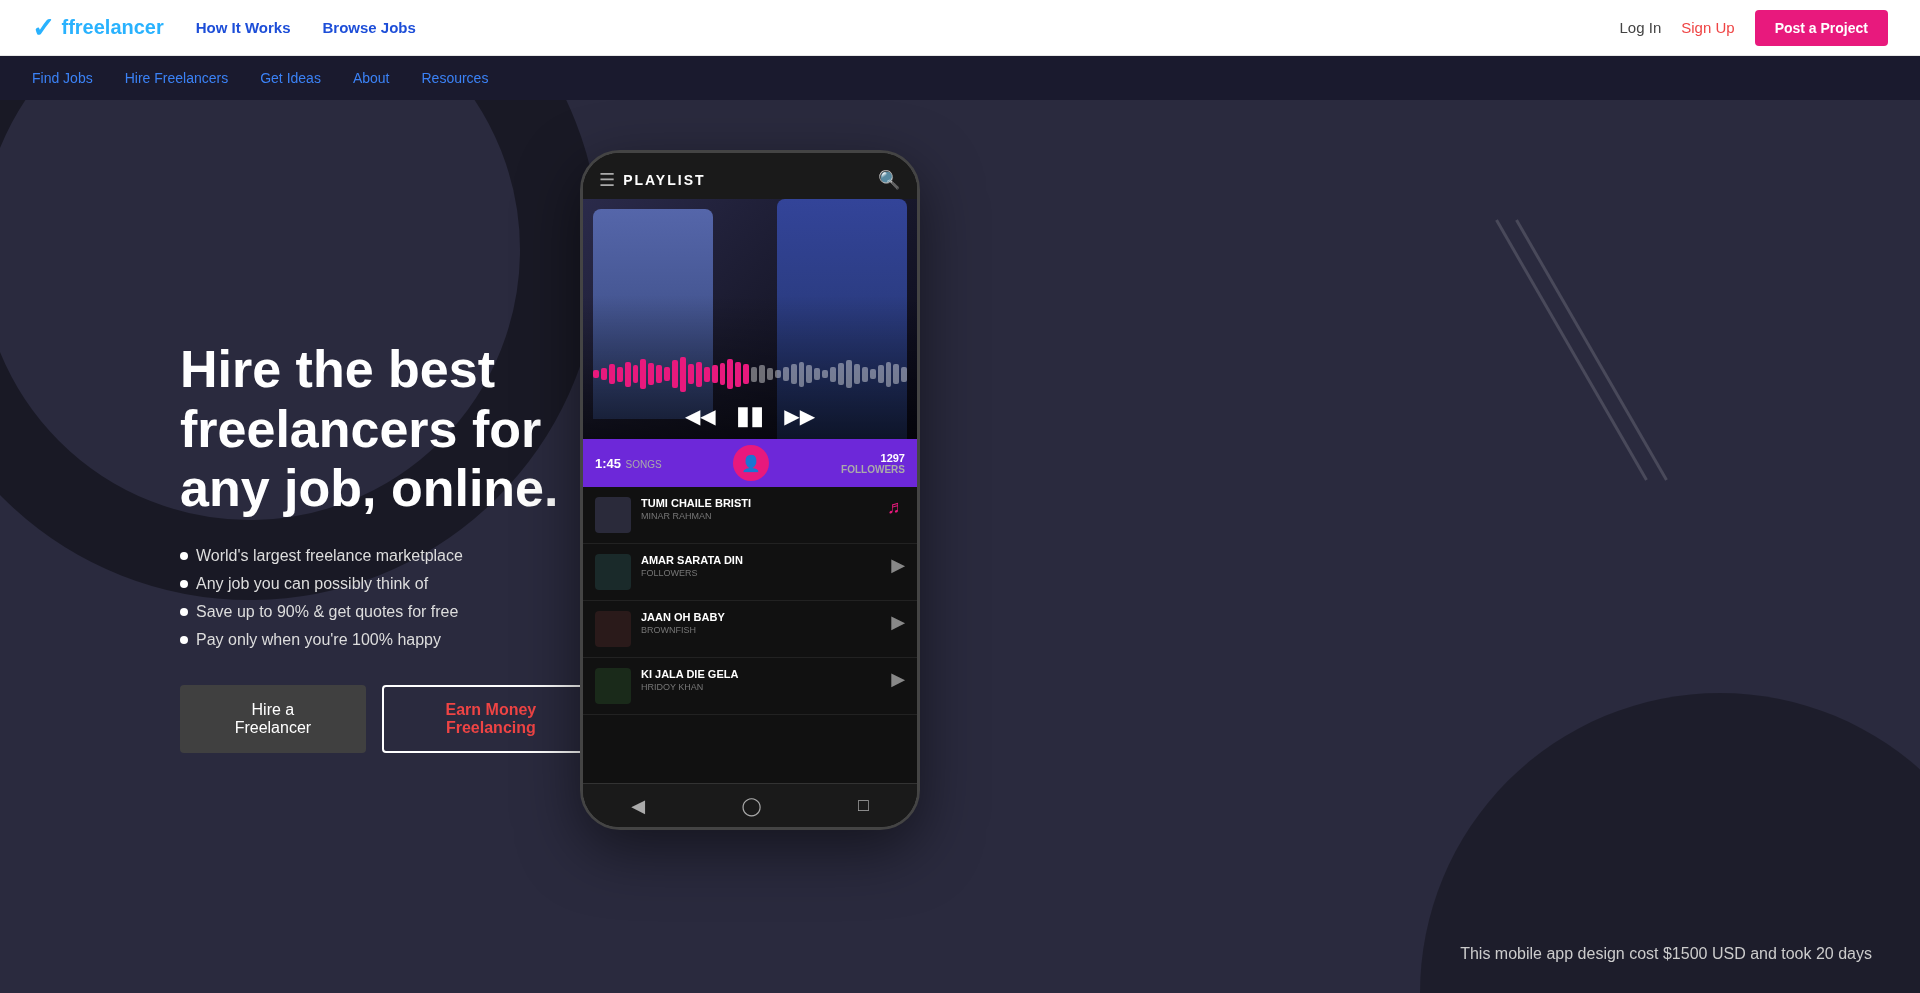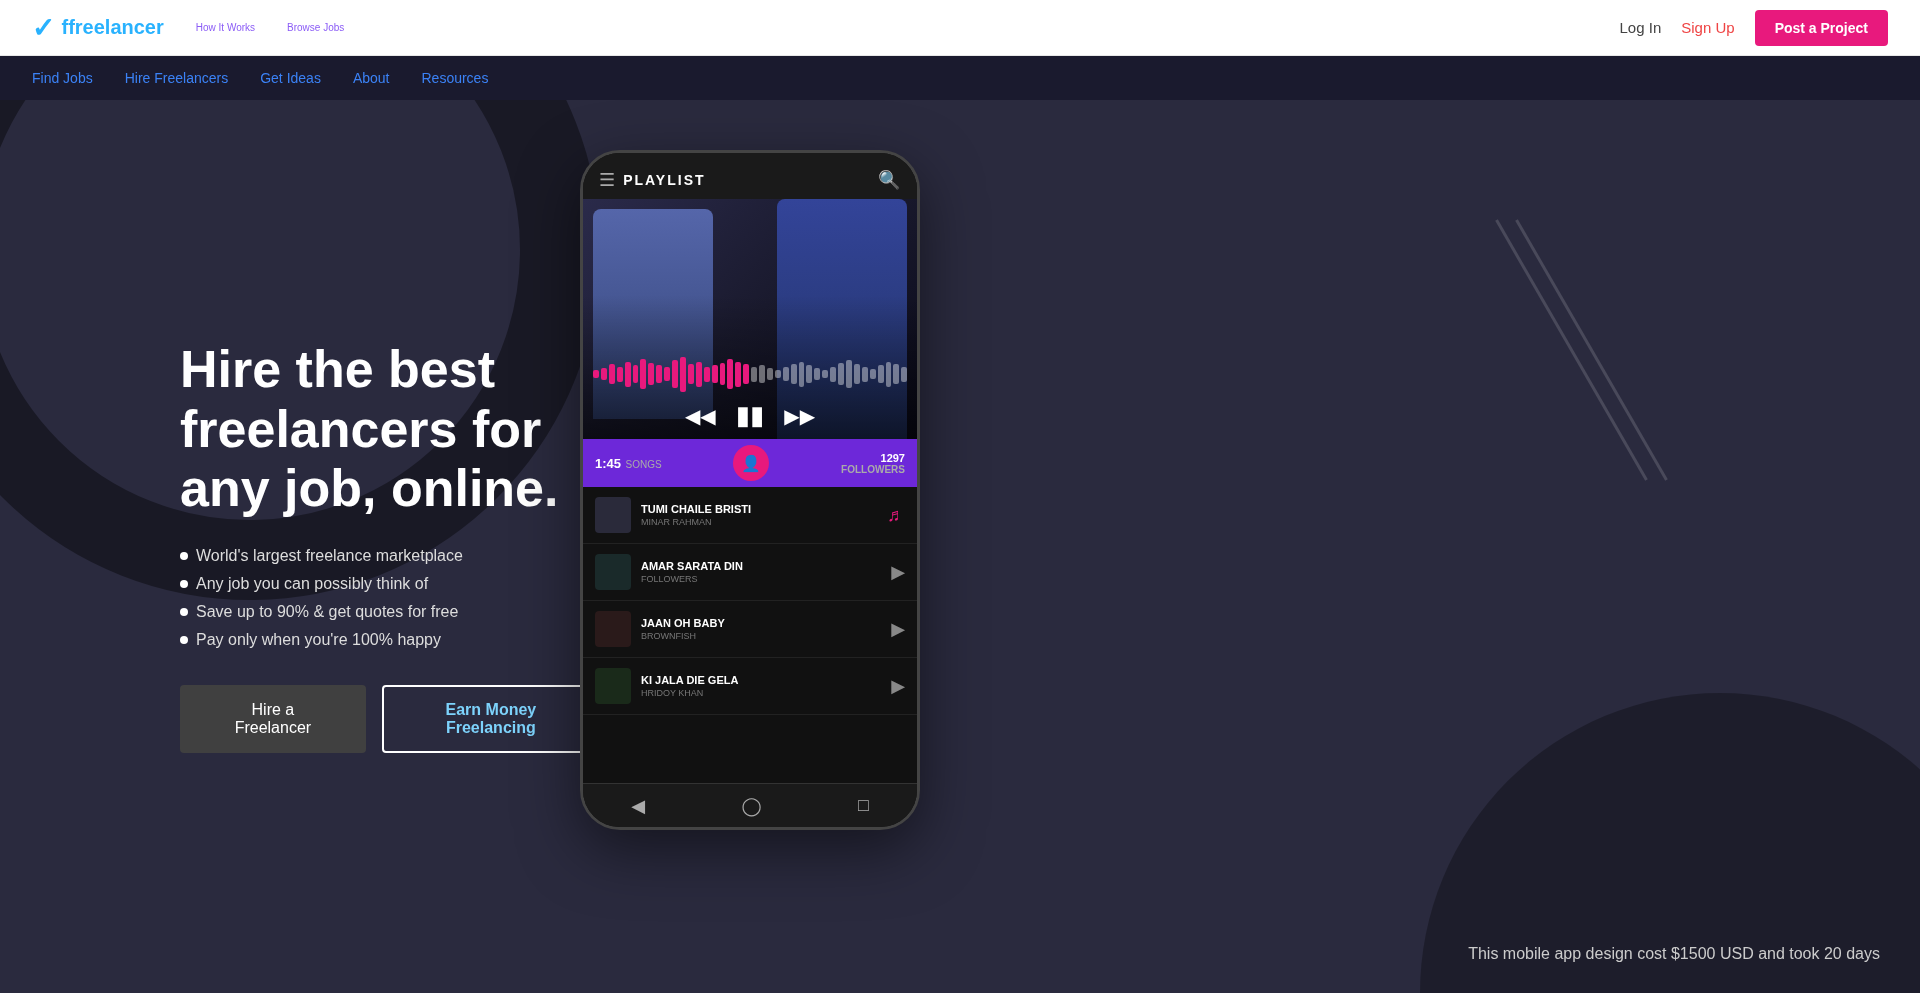--- a/index.html
+++ b/index.html
@@ -15,21 +15,21 @@
       padding: 0 32px;
       border-bottom: 1px solid #e8e8e8;
       position: relative;
       z-index: 10;
     }
     .top-nav-left { display: flex; align-items: center; gap: 32px; }
     .logo { display: flex; align-items: center; gap: 6px; text-decoration: none; }
     .logo-icon { color: #29b2fe; font-size: 28px; font-weight: 900; }
     .logo-text { color: #222; font-size: 20px; font-weight: 700; }
     .logo-text span { color: #29b2fe; }
-    .top-nav-link { color: #8b5cf6; font-size: 10px; text-decoration: none; cursor: pointer; }
+    .top-nav-link { color: #1d4ed8; font-size: 15px; text-decoration: none; cursor: pointer; font-weight: bold; }
     .top-nav-right { display: flex; align-items: center; gap: 20px; }
     .btn-login { color: #444; font-size: 15px; background: none; border: none; cursor: pointer; }
     .btn-signup { color: #ef4444; font-size: 15px; background: none; border: none; cursor: pointer; }
     .btn-post { background: #e8197d; color: #fff; border: none; padding: 10px 20px; border-radius: 4px; font-size: 14px; font-weight: 600; cursor: pointer; }
 
     
     .sec-nav {
       background: #1a1a2e;
       height: 44px;
       display: flex;
@@ -109,21 +109,21 @@
       color: #fff;
       border: none;
       padding: 16px 40px;
       border-radius: 4px;
       font-size: 16px;
       font-weight: 400;
       cursor: pointer;
     }
     .btn-earn {
       background: transparent;
-      color: #7dd3fc;
+      color: #ef4444;
       border: 2px solid #fff;
       padding: 0 28px;
       border-radius: 4px;
       font-size: 16px;
       font-weight: 600;
       cursor: pointer;
     }
 
     
     .phone-mockup {
@@ -225,21 +225,20 @@
       display: flex; align-items: center; justify-content: center;
       color: #fff; font-size: 16px;
     }
     .followers-count { color: #aaa; font-size: 10px; text-align: right; }
     .followers-count span { display: block; color: #fff; font-weight: 600; font-size: 11px; }
 
     
     .song-list { background: #111; flex: 1; }
     .song-item {
       display: flex;
-      align-items: center;
       padding: 10px 12px;
       border-bottom: 1px solid #222;
       gap: 10px;
     }
     .song-thumb {
       width: 36px; height: 36px;
       background: #333;
       border-radius: 4px;
       flex-shrink: 0;
     }
@@ -257,21 +256,21 @@
       align-items: center;
       justify-content: space-around;
       border-top: 1px solid #333;
     }
     .nav-dot { color: #aaa; font-size: 18px; }
 
     
     .cost-text {
       position: absolute;
       bottom: 30px;
-      right: 40px;
+      right: 48px;
       color: #ccc;
       font-size: 16px;
       margin-top: 30px;
     }
 
     
     .deco-lines {
       position: absolute;
       top: 100px;
       right: 150px;

